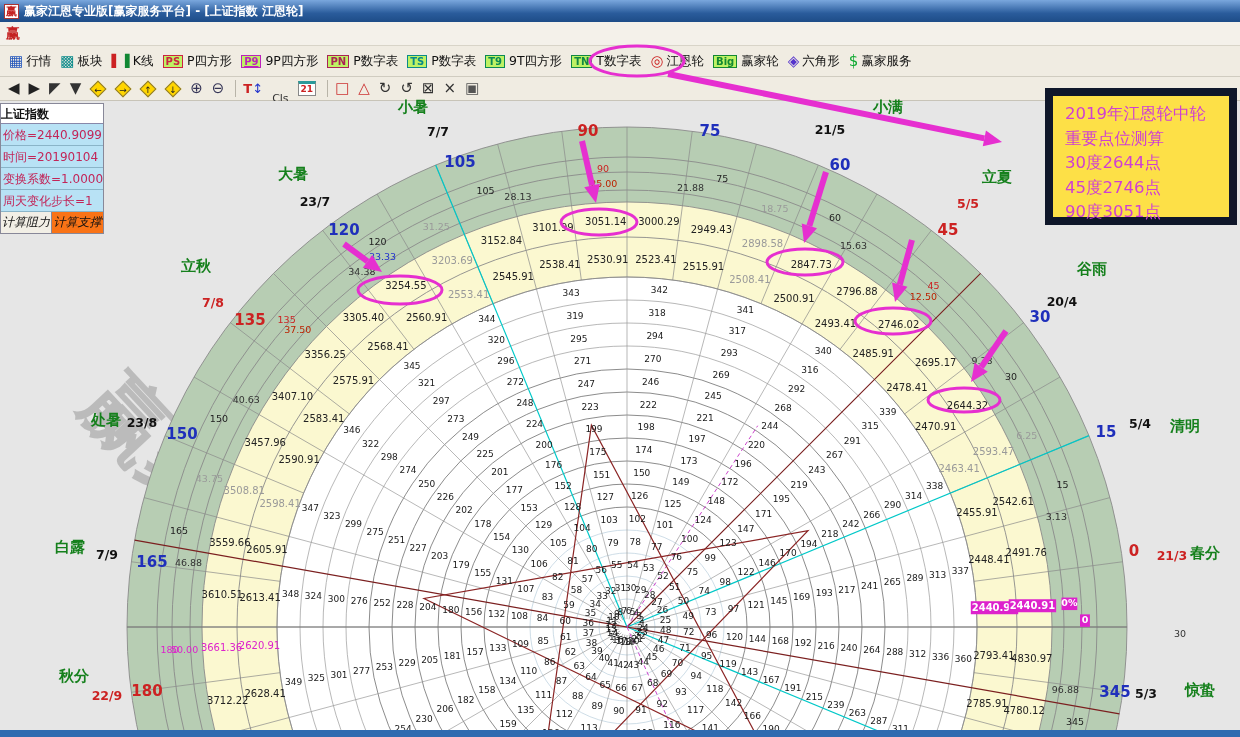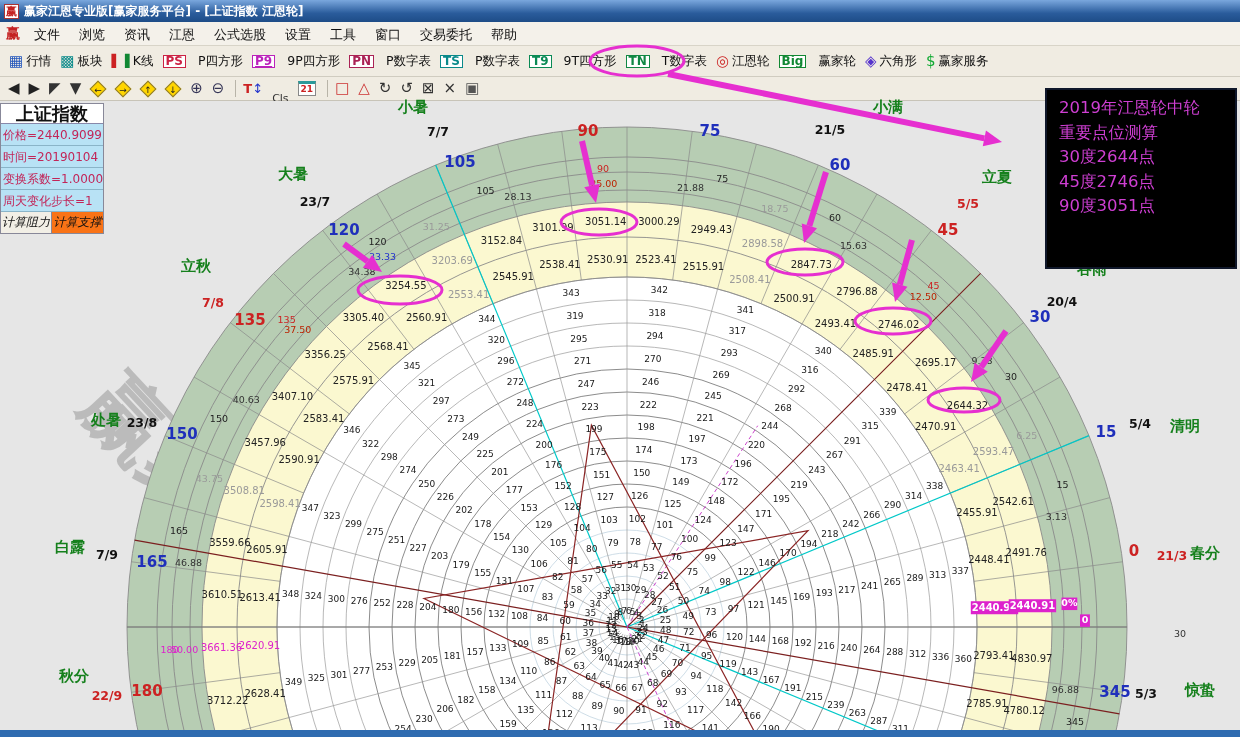--- a/index.html
+++ b/index.html
@@ -12,22 +12,22 @@
     font-size:11px; font-weight:bold; line-height:13px; text-align:center; margin-right:5px; }
   .title-text { color:#fff; font-size:12px; font-weight:bold;text-align:right; }
   .menubar { height:24px; background:#f4f1ea; display:flex; align-items:center;
     padding-left:6px; border-bottom:1px solid #d8d4c8; }
   .menu-logo { color:#c42222; font-weight:bold; font-size:14px; margin-right:14px; }
   .menu-item { font-size:13px; color:#111; margin-right:19px; cursor:default; }
   .toolbar1 { height:31px; background:#f0ece2; display:flex; align-items:center;
     padding-left:5px; border-bottom:1px solid #d0ccc0; }
   .tb1-item { display:flex; align-items:center; padding:0 4px; margin-right:1px; font-size:12.5px; color:#111; }
   .tb1-glyph { font-size:15px; margin-right:3px; }
-  .tb1-box { font-size:12px; font-weight:bold; border:1px solid; padding:1px 2px; margin-right:12px;
-    background:#ffffff; line-height:9px; }
+  .tb1-box { font-size:10px; font-weight:bold; border:1px solid; padding:1px 2px; margin-right:4px;
+    background:#bef264; line-height:9px; }
   .tb1-kline { margin-right:3px; display:inline-flex; }
   .tb1-kline i { font-style:normal; font-size:12px; line-height:14px; }
   .toolbar2 { height:24px; background:#f0ece2; display:flex; align-items:center;
     padding-left:8px; border-bottom:1px solid #c8c4b8; }
   .tb2-item { margin-right:9px; font-size:15px; line-height:15px; display:inline-flex; align-items:center; }
   .tb2-sep { width:1px; height:17px; background:#b8b4a8; margin:0 7px 0 2px; }
   .dmd { width:12px; height:12px; background:#ffd500; border:1px solid #887733;
     transform:rotate(45deg); display:inline-block; position:relative; margin:0 2px; }
   .dmd i { position:absolute; left:0; top:0; width:12px; height:12px; transform:rotate(-45deg);
     font-style:normal; font-size:9px; line-height:12px; text-align:center; color:#222; }
@@ -39,45 +39,44 @@
   #wheel { position:absolute; left:0; top:0; width:1240px; height:737px; z-index:10; pointer-events:none; }
   #overlay { position:absolute; left:0; top:0; width:1240px; height:737px; z-index:50; pointer-events:none; }
   .wm { position:absolute; z-index:20; pointer-events:none; color:rgba(90,90,90,0.30);
     font-weight:bold; white-space:nowrap; transform-origin:0 0; }
   .wm-brand { left:140px; top:248px; font-size:84px; transform:rotate(47deg); }
   .wm-url { left:168px; top:428px; font-size:40px; transform:rotate(47deg); }
   .wm-qq { left:366px; top:505px; font-size:30px; transform:rotate(-5deg); }
   
   .info-panel { position:absolute; left:0; top:2px; width:104px; z-index:30;
     border:1px solid #889; background:#fff; }
-  .ip-title { height:20px; background:#fff; font-size:18px; font-weight:bold; color:#111;
-    text-align:center; line-height:20px; border-bottom:1px solid #88a; }
+  .ip-title { height:20px; background:#fff; font-size:12px; font-weight:bold; color:#111;
+    text-align:left; line-height:20px; border-bottom:1px solid #88a; }
   .ip-row { height:22px; background:#b8e2f5; border-bottom:1px solid #8ab4c8;
     font-size:12px; color:#c22558; line-height:22px; padding-left:2px; white-space:nowrap; overflow:hidden; }
   .ip-btns { display:flex; }
   .ip-btn { width:52px; height:21px; font-size:12px; color:#111; text-align:center;
     line-height:21px; background:#f2efe6; border-right:1px solid #889;font-style:italic; }
   .ip-btn.alt { background:#f97316; border-right:none; }
   
-  .anno-box { position:absolute; left:1045px; top:88px; width:192px; height:181px; z-index:40;
-    border:2px solid #0f172a; background:#000000; padding:6px 0 0 12px; }
+  .anno-box { position:absolute; left:1045px; top:88px; width:192px; height:137px; z-index:40;
+    border:8px solid #0f172a; background:#fde047; padding:6px 0 0 12px; }
   .anno-line { font-size:16.5px; color:#cf3fd3; line-height:24.5px; white-space:nowrap; }
   .bottom-frame { position:absolute; left:0; top:730px; width:1240px; height:7px;
     background:#2f6bb0; z-index:60; }
 </style>
 </head>
 <body>
 
 <div class="titlebar">
   <span class="app-icon">赢</span>
   <span class="title-text">赢家江恩专业版[赢家服务平台] - [上证指数 江恩轮]</span>
 </div>
 <div class="menubar">
   <span class="menu-logo">赢</span>
-  <span id="menu-items"><span class="menu-item">文件</span><span class="menu-item">浏览</span><span class="menu-item">资讯</span><span class="menu-item">江恩</span><span class="menu-item">公式选股</span><span class="menu-item">设置</span><span class="menu-item">工具</span><span class="menu-item">窗口</span><span class="menu-item">交易委托</span><span class="menu-item">帮助</span></span>
 </div>
 <div class="toolbar1" id="toolbar1">
     <span class="tb1-item">
       <span class="tb1-glyph" style="color: rgb(34, 85, 187);">▦</span>
       <span>行情</span>
     </span>
     <span class="tb1-item">
       <span class="tb1-glyph" style="color: rgb(10, 138, 138);">▩</span>
       <span>板块</span>
     </span>

